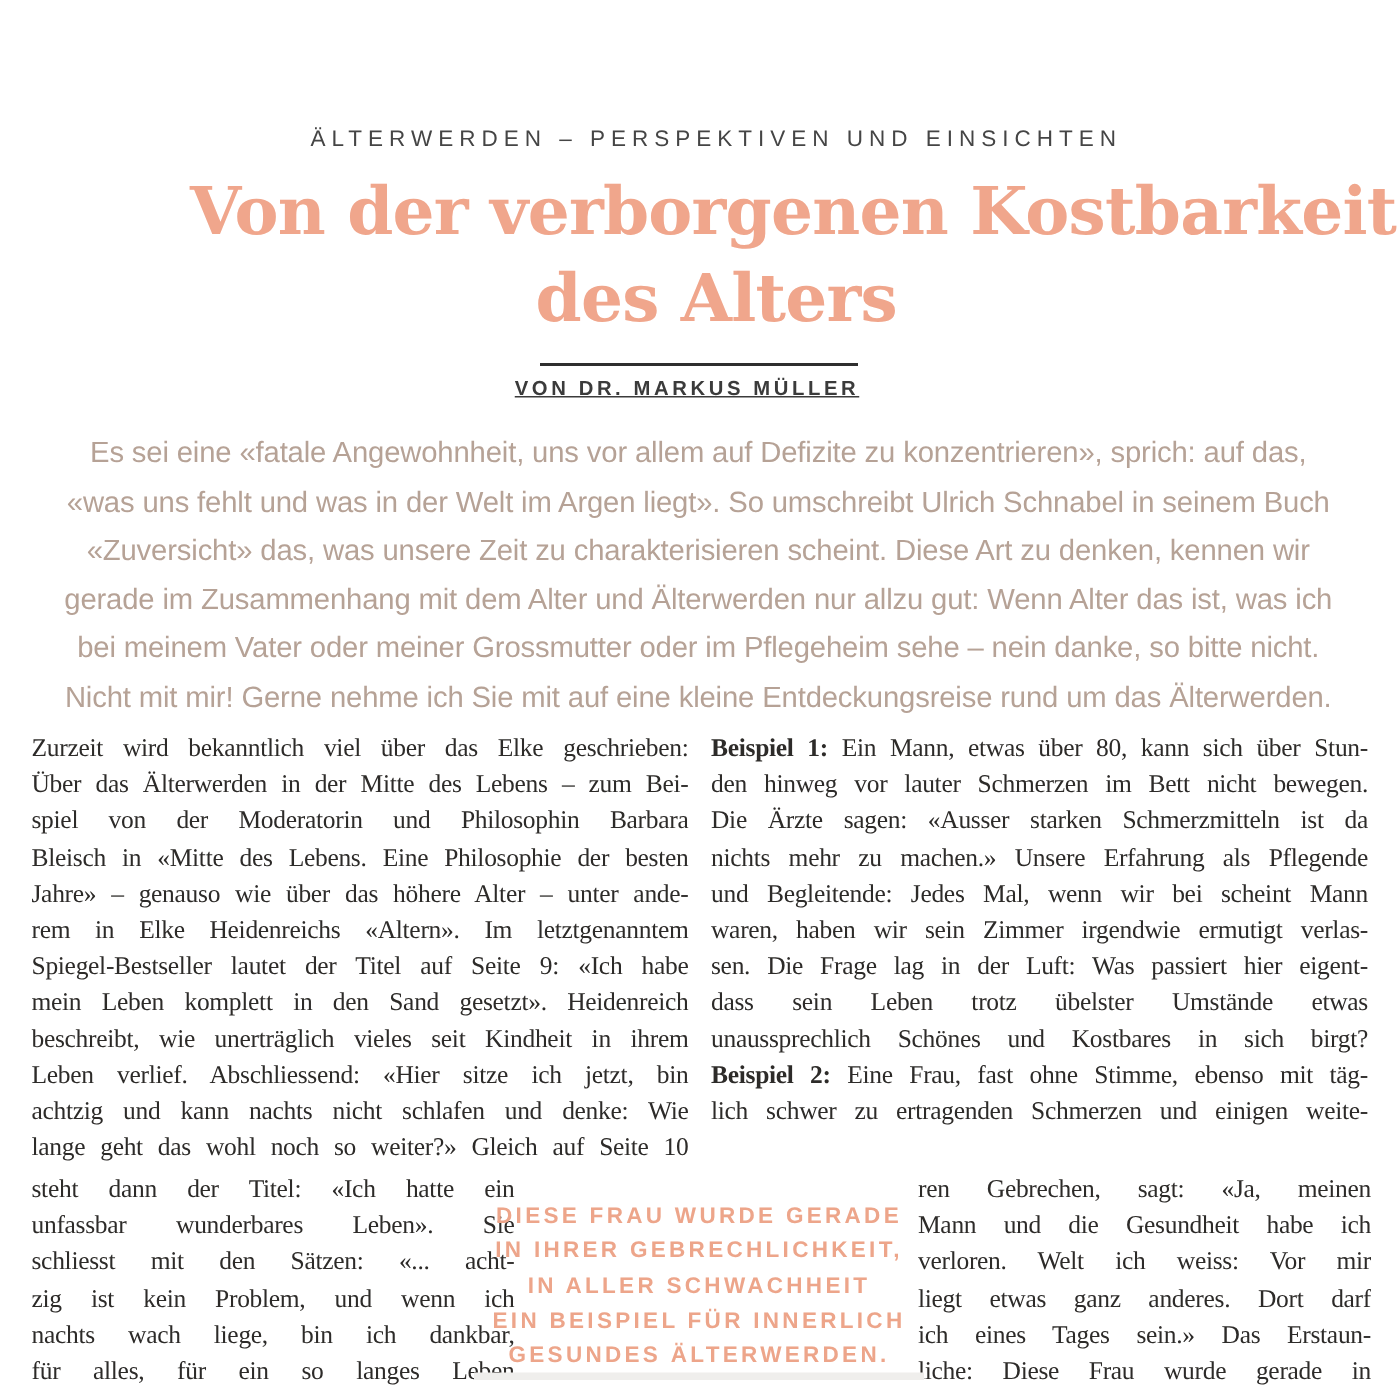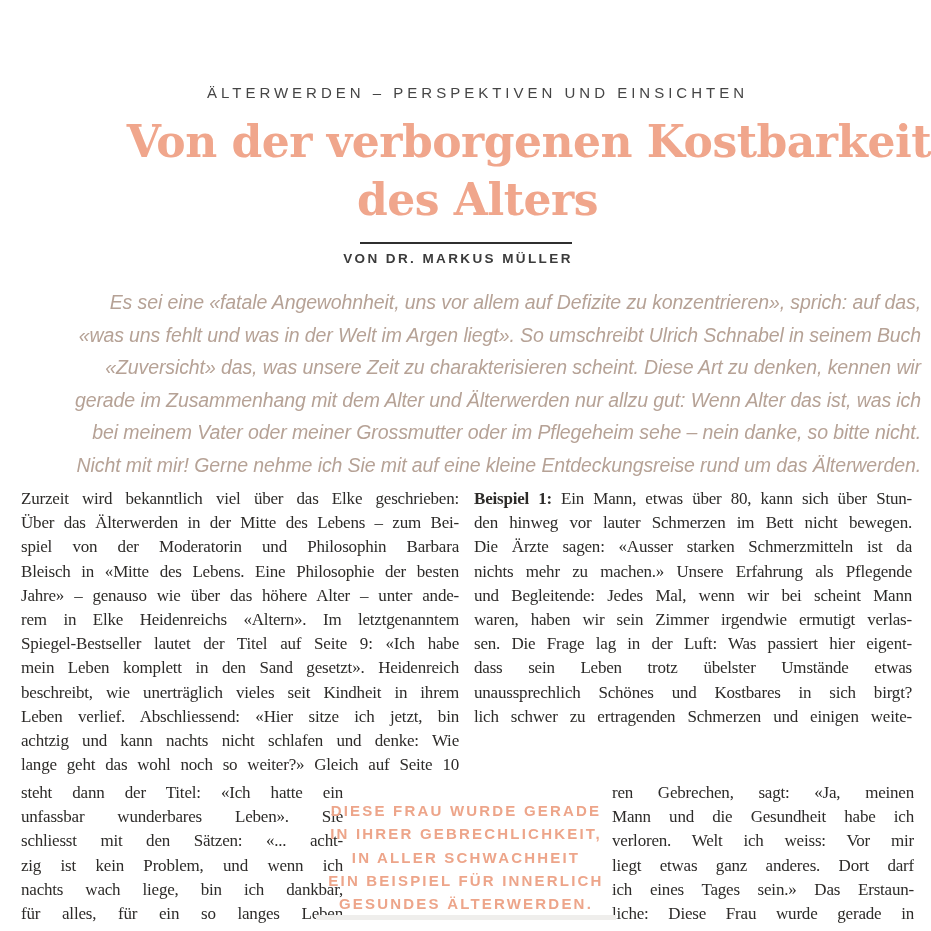--- a/index.html
+++ b/index.html
@@ -37,33 +37,33 @@
     width:212px; height:2px;
     background:#2f2f2f;
   }
   .byline {
     position:absolute; top:251px; left:0; width:916px;
     text-align:center;
     font-family:"Liberation Sans", sans-serif;
     font-size:13.5px; font-weight:700;
     letter-spacing:2.4px;
     color:#3b3b3b;
+    text-decoration:underline;
   }
 
   .lead {
     position:absolute; top:286px; left:10px; width:911px;
     font-family:"Liberation Sans", sans-serif;
     font-size:19.5px; font-weight:400;
     letter-spacing:-0.1px;
   }
   .lead .line {
-    text-align:right;
+    text-align:center;
     white-space:nowrap;
     line-height:32.5px;
-    font-style:italic;
   }
 
   .bodycol { position:absolute; }
   .col-left-full  { left:21px;  top:487px; width:438px; }
   .col-right-full { left:474px; top:487px; width:438px; }
   .col-left-narrow  { left:21px;  top:781px; width:322px; height:150px; overflow:hidden; }
   .col-right-narrow { left:612px; top:781px; width:302px; }
 
   .bodycol .line {
     font-family:"Liberation Serif", serif;
@@ -137,20 +137,21 @@
   <div class="bodycol col-right-full">
       <div class="line"><b>Beispiel 1:</b> Ein Mann, etwas über 80, kann sich über Stun-</div>
       <div class="line">den hinweg vor lauter Schmerzen im Bett nicht bewegen.</div>
       <div class="line">Die Ärzte sagen: «Ausser starken Schmerzmitteln ist da</div>
       <div class="line">nichts mehr zu machen.» Unsere Erfahrung als Pflegende</div>
       <div class="line">und Begleitende: Jedes Mal, wenn wir bei scheint Mann</div>
       <div class="line">waren, haben wir sein Zimmer irgendwie ermutigt verlas-</div>
       <div class="line">sen. Die Frage lag in der Luft: Was passiert hier eigent-</div>
       <div class="line">dass sein Leben trotz übelster Umstände etwas</div>
       <div class="line">unaussprechlich Schönes und Kostbares in sich birgt?</div>
+      <div class="line"><b>Beispiel 2:</b> Eine Frau, fast ohne Stimme, ebenso mit täg-</div>
       <div class="line">lich schwer zu ertragenden Schmerzen und einigen weite-</div>
     </div>
 
   <div class="bodycol col-left-narrow">
       <div class="line">steht dann der Titel: «Ich hatte ein</div>
       <div class="line">unfassbar wunderbares Leben». Sie</div>
       <div class="line">schliesst mit den Sätzen: «... acht-</div>
       <div class="line">zig ist kein Problem, und wenn ich</div>
       <div class="line">nachts wach liege, bin ich dankbar,</div>
       <div class="line">für alles, für ein so langes Leben</div>

